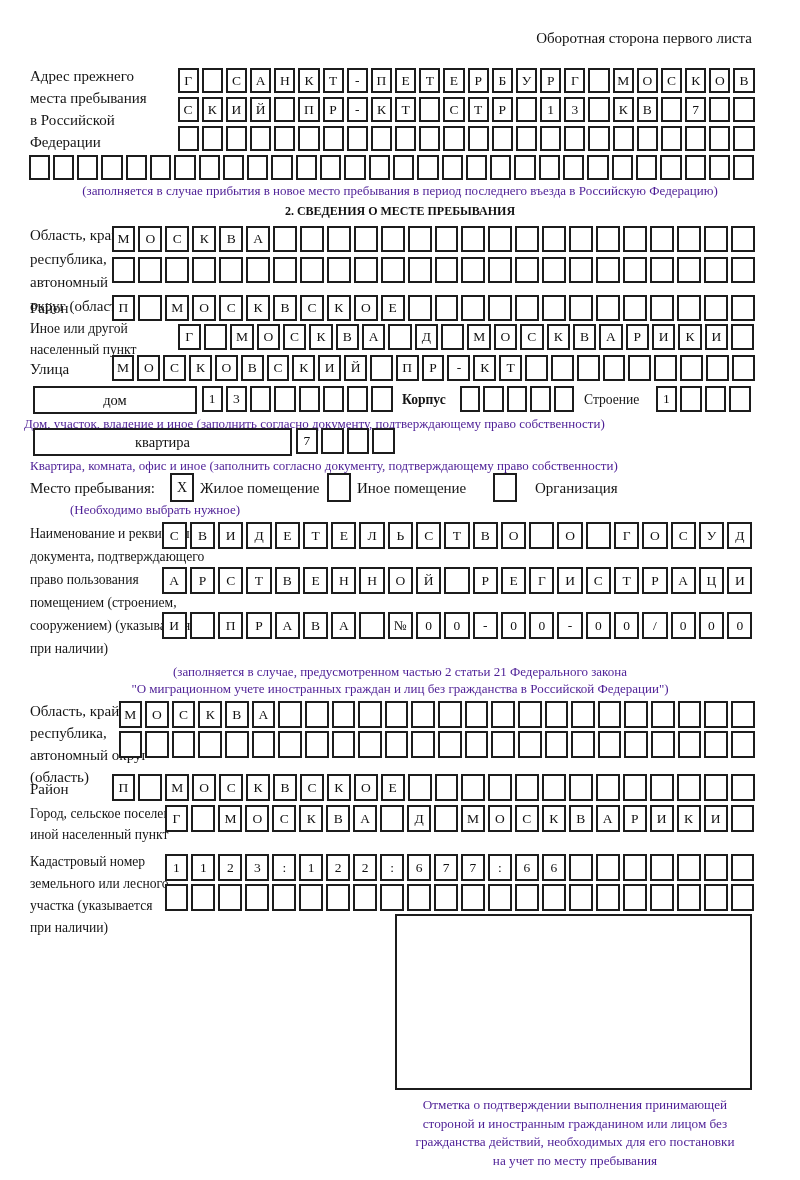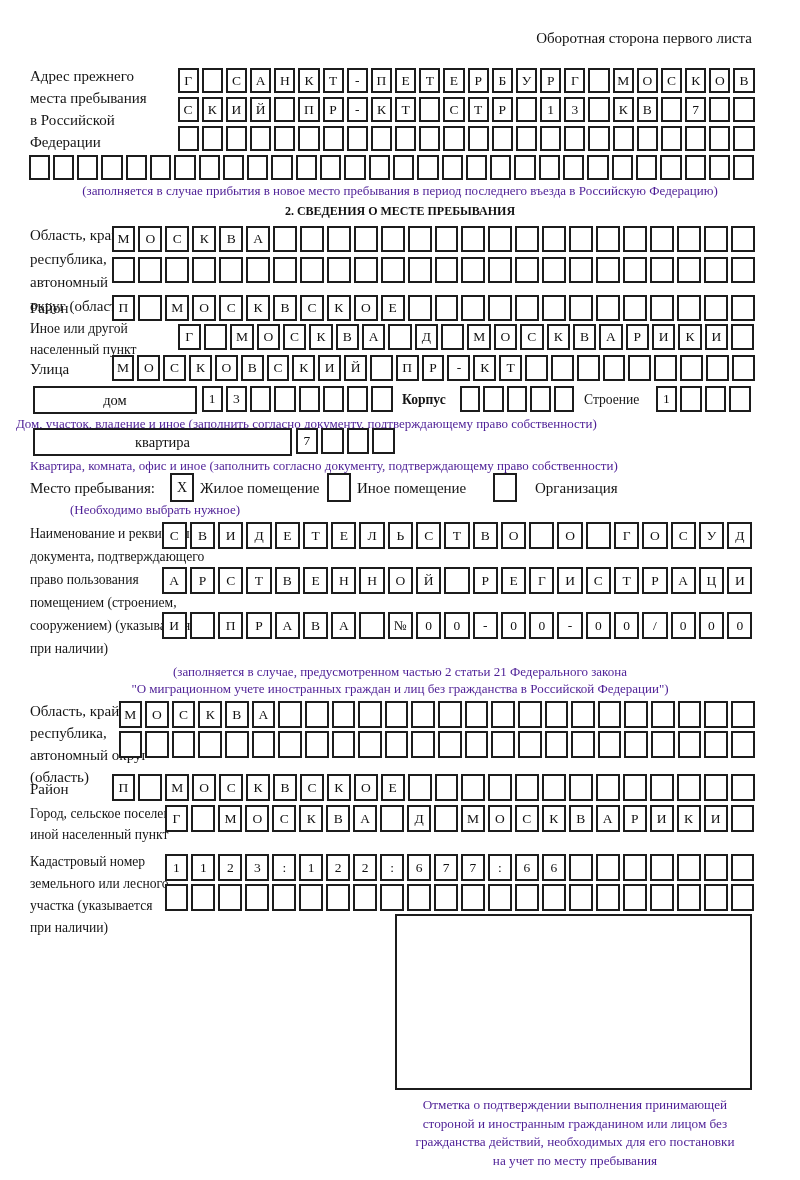--- a/index.html
+++ b/index.html
@@ -326,21 +326,21 @@
       <span class="cell"></span>
       <span class="cell"></span>
     </div>
   <div class="abs lbl-sm" style="left:584px;top:381px;">Строение</div>
   <div class="abs boxrow" style="left:654px;top:378px;width:98px;height:26px;">
       <span class="cell">1</span>
       <span class="cell"></span>
       <span class="cell"></span>
       <span class="cell"></span>
     </div>
-  <div class="abs note" style="left:16px;top:408px;">Дом, участок, владение и иное (заполнить согласно документу, подтверждающему право собственности)</div>
+  <div class="abs note" style="left:24px;top:408px;">Дом, участок, владение и иное (заполнить согласно документу, подтверждающему право собственности)</div>
 
   <div class="abs widebox" style="left:33px;top:420px;width:255px;height:24px;">квартира</div>
   <div class="abs boxrow" style="left:294px;top:420px;width:102px;height:26px;">
       <span class="cell">7</span>
       <span class="cell"></span>
       <span class="cell"></span>
       <span class="cell"></span>
     </div>
   <div class="abs note" style="left:30px;top:450px;">Квартира, комната, офис и иное (заполнить согласно документу, подтверждающему право собственности)</div>
 

